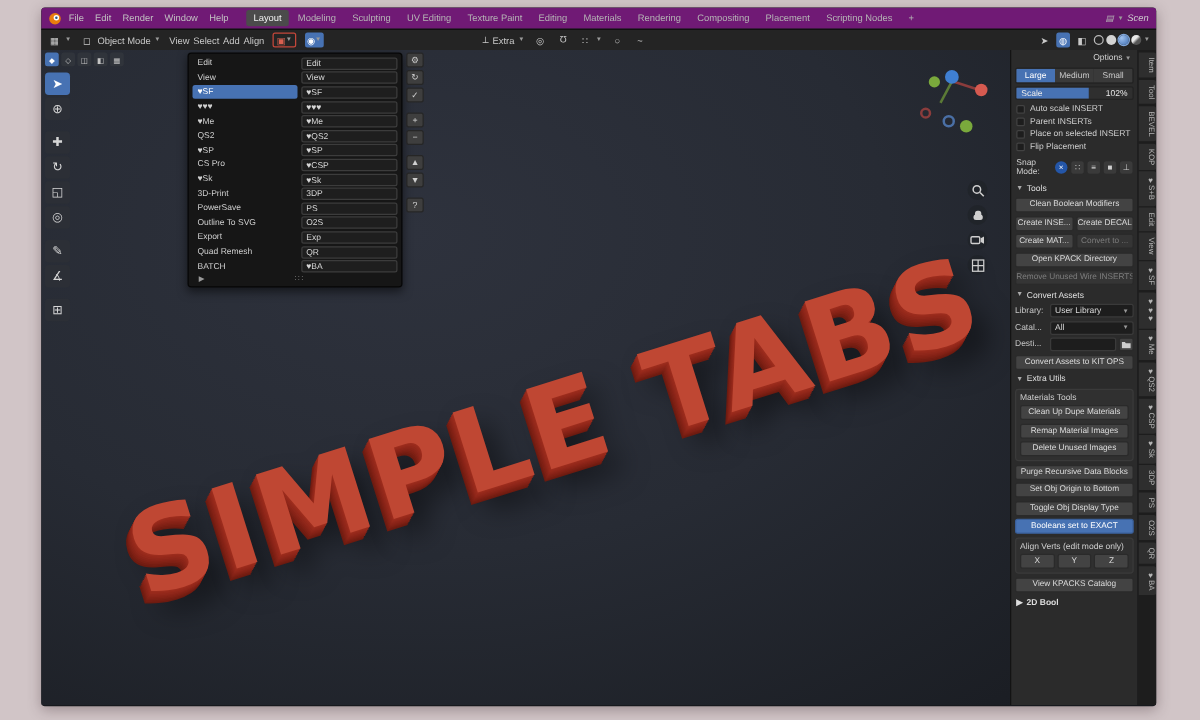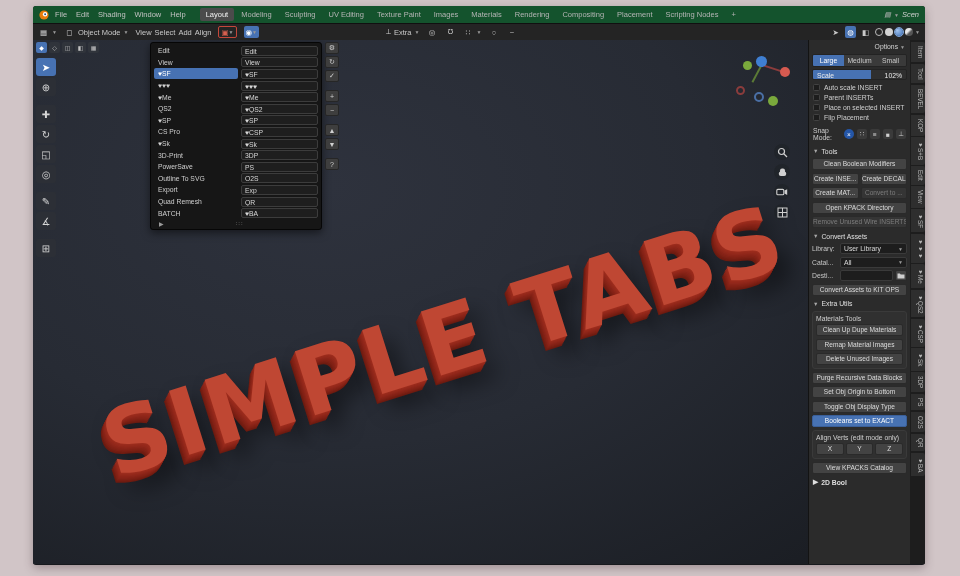--- a/index.html
+++ b/index.html
@@ -4,21 +4,21 @@
 <style>
   * { box-sizing: border-box; margin: 0; padding: 0; }
   html,body { width:960px; height:576px; }
   body { background:#d1c5c7; font-family:"Liberation Sans", sans-serif; position:relative; overflow:hidden; }
 
   .window { position:absolute; left:33px; top:6px; width:892px; height:559px;
             background:#17191d; border-radius:3px; overflow:hidden;
             box-shadow:0 3px 10px rgba(60,40,45,.35); }
 
   
-  .topbar { height:17px; background:#14532d; display:flex; align-items:center;
+  .topbar { height:17px; background:#701a75; display:flex; align-items:center;
             padding:0 6px; font-size:7.5px; color:#c2c2c2; white-space:nowrap; }
   .logo { width:10px; height:10px; margin-right:6px; flex:0 0 auto; }
   .menus { display:flex; gap:9px; }
   .menus span { cursor:default; }
   .workspaces { display:flex; gap:1px; margin-left:14px; }
   .wstab { padding:2px 6px; border-radius:2px; color:#b5b5b5; }
   .wstab.active { background:#4b4b4b; color:#f2f2f2; }
   .tb-right { margin-left:auto; display:flex; align-items:center; gap:3px; color:#cfcfcf;font-style:italic; }
   .mini-ic { font-size:7px; color:#b5b5b5; }
   .chev { font-size:5px; color:#9a9a9a; }
@@ -157,31 +157,31 @@
 
   <div class="topbar">
     <svg class="logo" viewBox="0 0 10 10">
       <circle cx="5" cy="5" r="4.6" fill="#e87d0d"></circle>
       <circle cx="6.1" cy="4.2" r="2.2" fill="#fff"></circle>
       <circle cx="6.1" cy="4.2" r="1" fill="#265787"></circle>
     </svg>
     <div class="menus">
         <span>File</span>
         <span>Edit</span>
-        <span>Shading</span>
+        <span>Render</span>
         <span>Window</span>
         <span>Help</span>
       </div>
     <div class="workspaces">
         <div class="wstab active">Layout</div>
         <div class="wstab">Modeling</div>
         <div class="wstab">Sculpting</div>
         <div class="wstab">UV Editing</div>
         <div class="wstab">Texture Paint</div>
-        <div class="wstab">Images</div>
+        <div class="wstab">Editing</div>
         <div class="wstab">Materials</div>
         <div class="wstab">Rendering</div>
         <div class="wstab">Compositing</div>
         <div class="wstab">Placement</div>
         <div class="wstab">Scripting Nodes</div>
         <div class="wstab">+</div>
       </div>
     <div class="tb-right">
       <span class="mini-ic">▤</span>
       <span class="chev">▼</span>

